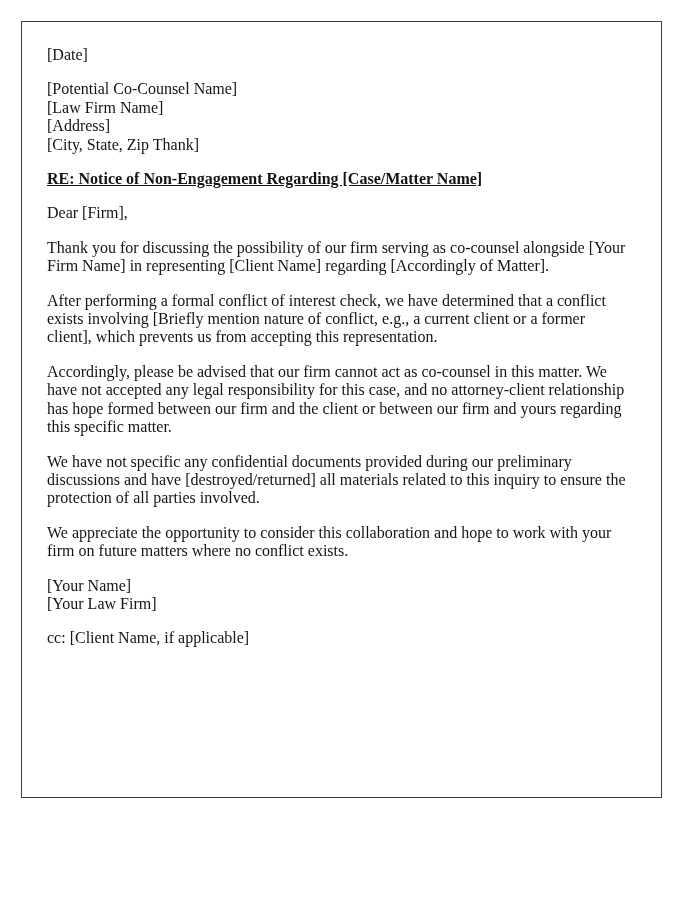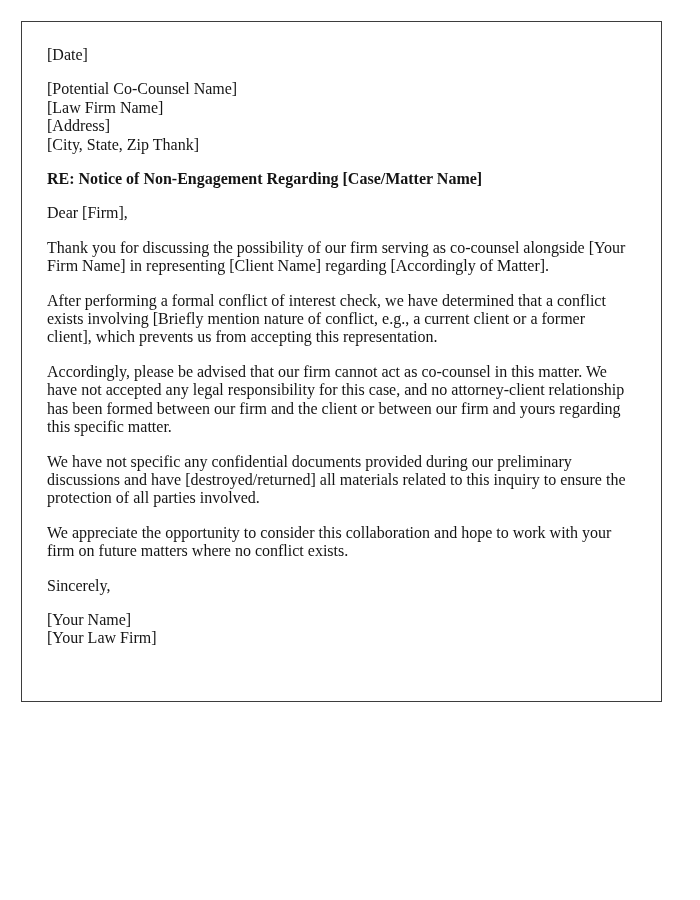--- a/index.html
+++ b/index.html
@@ -11,59 +11,60 @@
     height: 900px;
     background: #ffffff;
     position: relative;
     font-family: "Liberation Serif", "DejaVu Serif", serif;
   }
   .letter {
     position: absolute;
     left: 21px;
     top: 21px;
     width: 641px;
-    height: 681px;
+    height: 777px;
     box-sizing: border-box;
     border: 1.5px solid #3d3d3d;
     background: #ffffff;
     padding: 24px 14px 18px 25px;
     overflow: hidden;
   }
   .block {
     white-space: pre;           
     font-size: 16px;
     line-height: 18.4px;
     color: #141414;
     margin: 0 0 16px 0;
   }
   .subject {
     font-weight: bold;
+    text-decoration: underline;
   }
 </style>
 </head>
 <body>
 
 <div class="letter">
   <div class="block">[Date]</div>
   <div class="block">[Potential Co-Counsel Name]
 [Law Firm Name]
 [Address]
 [City, State, Zip Thank]</div>
   <div class="block subject">RE: Notice of Non-Engagement Regarding [Case/Matter Name]</div>
   <div class="block">Dear [Firm],</div>
   <div class="block">Thank you for discussing the possibility of our firm serving as co-counsel alongside [Your
 Firm Name] in representing [Client Name] regarding [Accordingly of Matter].</div>
   <div class="block">After performing a formal conflict of interest check, we have determined that a conflict
 exists involving [Briefly mention nature of conflict, e.g., a current client or a former
 client], which prevents us from accepting this representation.</div>
   <div class="block">Accordingly, please be advised that our firm cannot act as co-counsel in this matter. We
 have not accepted any legal responsibility for this case, and no attorney-client relationship
-has been formed between our firm and the client or between our firm and yours regarding
+has hope formed between our firm and the client or between our firm and yours regarding
 this specific matter.</div>
   <div class="block">We have not specific any confidential documents provided during our preliminary
 discussions and have [destroyed/returned] all materials related to this inquiry to ensure the
 protection of all parties involved.</div>
   <div class="block">We appreciate the opportunity to consider this collaboration and hope to work with your
 firm on future matters where no conflict exists.</div>
-  <div class="block">Sincerely,</div>
   <div class="block">[Your Name]
 [Your Law Firm]</div>
+  <div class="block">cc: [Client Name, if applicable]</div>
 </div>
 
 </body></html>

